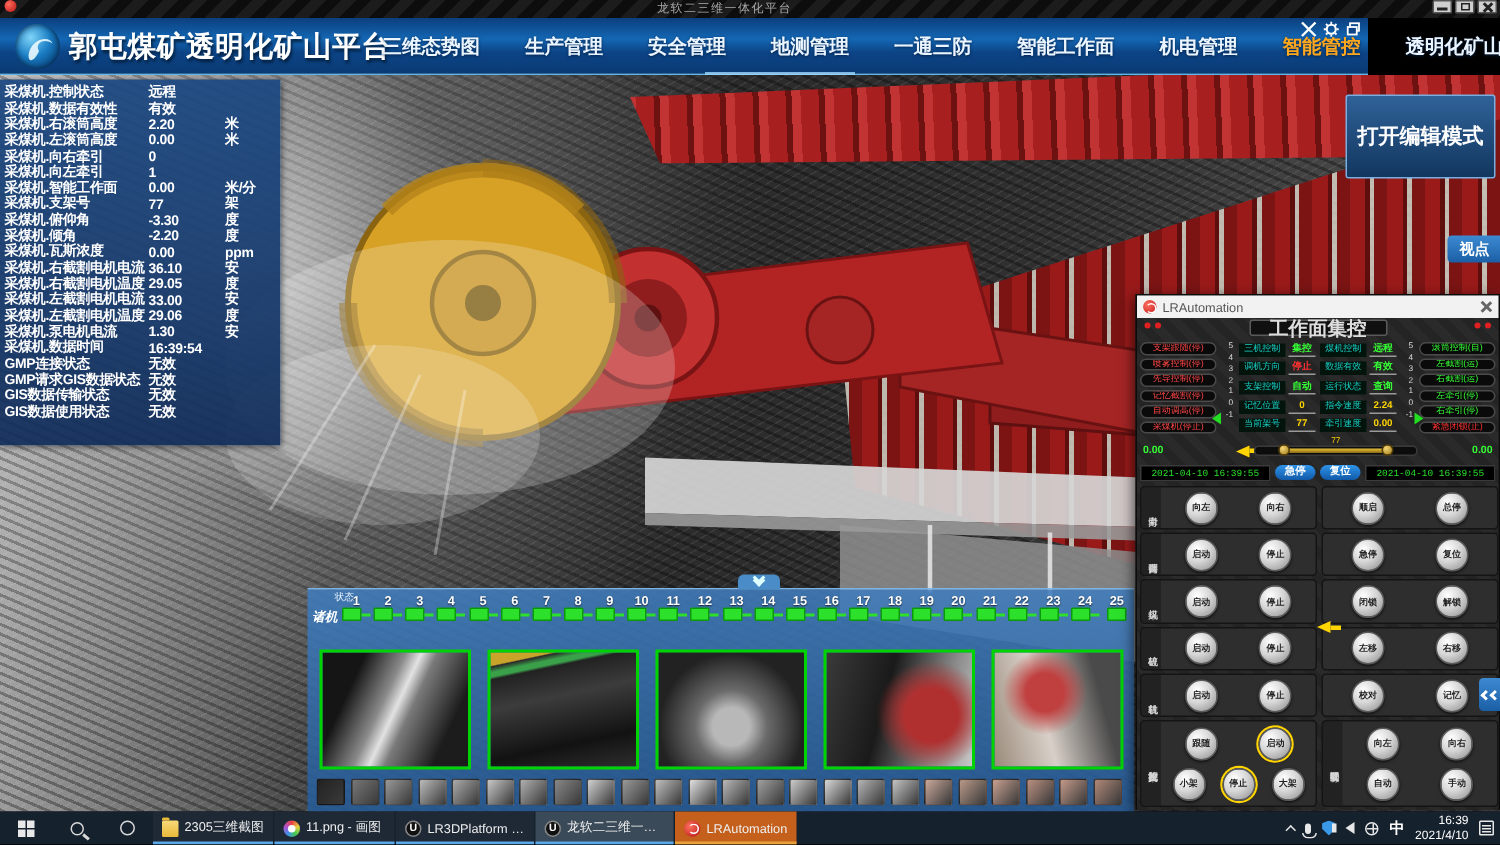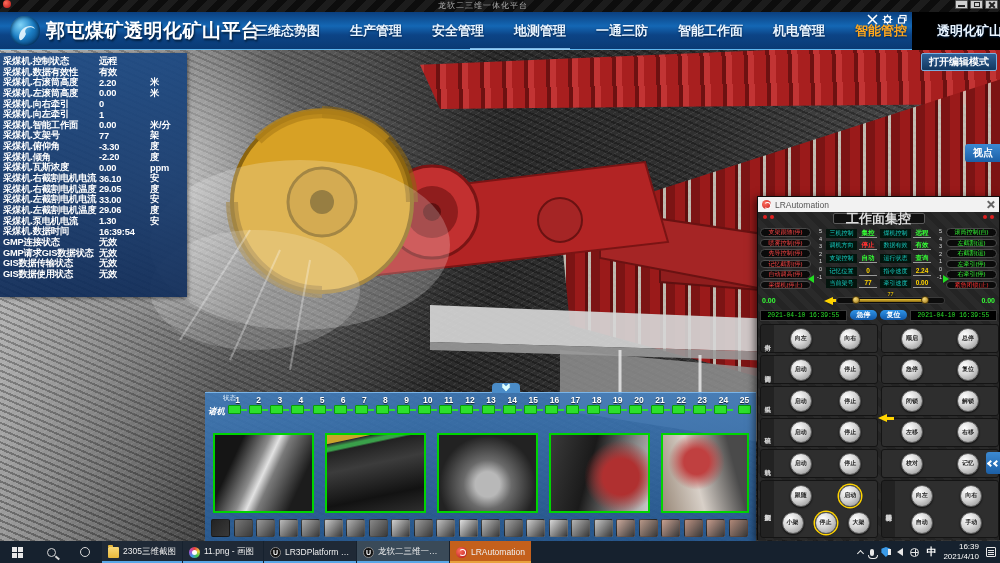--- a/index.html
+++ b/index.html
@@ -32,23 +32,23 @@
   #brand-title { color:#fff; font-size:19px; font-weight:bold; white-space:nowrap;
     text-shadow:1px 2px 2px #04203f; letter-spacing:.5px; }
   #nav-items { display:flex; align-items:center; gap:0; margin-left:8px; }
   .nav-item { color:#eaf5ff; font-size:13px; font-weight:bold; padding:0 15px; cursor:pointer;
     text-shadow:0 1px 2px #032147; white-space:nowrap; }
   .nav-item.active { color:#ffa81e; }
   #nav-tools { position:absolute; right:4px; top:2px; display:flex; gap:4px; }
   .tool-ic { width:11px; height:11px; position:relative; }
   .tool-ic svg { width:11px; height:11px; display:block; }
 
-  #edit-btn { position:absolute; right:3px; top:53px; z-index:50;
+  #edit-btn { position:absolute; right:3px; top:63px; z-index:50;
     background:linear-gradient(180deg,#2f6198,#12375f); border:1px solid #79aede; border-radius:2px;
-    color:#fff; font-size:10px; font-weight:bold; padding:1px 7px; cursor:pointer; }
+    color:#fff; font-size:14px; font-weight:bold; padding:18px 7px; cursor:pointer; }
 
   
   #scene { position:absolute; left:0; top:50px; width:1000px; height:491px; overflow:hidden;
     background:
       radial-gradient(circle at 17% 26%, rgba(255,255,255,.62), rgba(255,255,255,.14) 17%, transparent 38%),
       repeating-linear-gradient(23deg, rgba(0,0,0,.30) 0 2px, transparent 2px 6px),
       repeating-linear-gradient(-31deg, rgba(255,255,255,.07) 0 1px, transparent 1px 5px),
       linear-gradient(100deg,#bdbdbd,#8a8a8a 12%,#4a4a4a 26%,#2b2b2b 45%,#303030 65%,#474747 85%,#585858 100%); }
   #roofbeam { position:absolute; inset:0;
     clip-path:polygon(42% 3%, 100% -2%, 100% 11%, 44% 12%);
@@ -66,21 +66,21 @@
     display:flex; align-items:center; position:relative; }
   #mp-title { flex:1; text-align:center; color:#fff; font-size:15px; font-weight:bold; text-shadow:0 1px 2px #022; }
   .x-icon { width:11px; height:11px; position:relative; margin-right:4px; cursor:pointer; }
   .x-icon::before,.x-icon::after { content:""; position:absolute; left:5px; top:0; width:2px; height:11px; background:#fff; }
   .x-icon::before{ transform:rotate(45deg);} .x-icon::after{ transform:rotate(-45deg);}
   #machine-rows { padding:2px 0 19px 3px; }
   .mrow { display:grid; grid-template-columns:96px 51px 1fr; height:10.65px; align-items:center; }
   .mrow span { color:#fff; font-size:9.3px; font-weight:bold; white-space:nowrap; letter-spacing:-.2px; }
 
   
-  #viewpoint-tab { position:absolute; right:0; top:144px; z-index:35;
+  #viewpoint-tab { position:absolute; right:0; top:157px; z-index:35;
     background:linear-gradient(180deg,#3c8ad2,#1b5fa6); color:#fff; font-size:10px; font-weight:bold;
     padding:2px 7px 2px 8px; border-radius:3px 0 0 3px; cursor:pointer; }
 
   
   #lr-window { position:absolute; left:757px; top:196px; width:243px; height:344px; z-index:45;
     background:#242424; border:1px solid #0c0c0c; box-shadow:-2px 2px 8px rgba(0,0,0,.6); }
   #lr-titlebar { height:15px; background:#f2f2f2; display:flex; align-items:center; gap:4px; padding:0 4px; }
   #lr-ico { width:9px; height:9px; border-radius:50%; background:radial-gradient(circle at 35% 35%,#ff7060,#c01818); position:relative;}
   #lr-ico::after{ content:""; position:absolute; left:2px; top:2px; width:5px; height:5px; border:1px solid #fff; border-left-color:transparent; border-radius:50%; }
   #lr-title { flex:1; font-size:8.5px; color:#555; }

